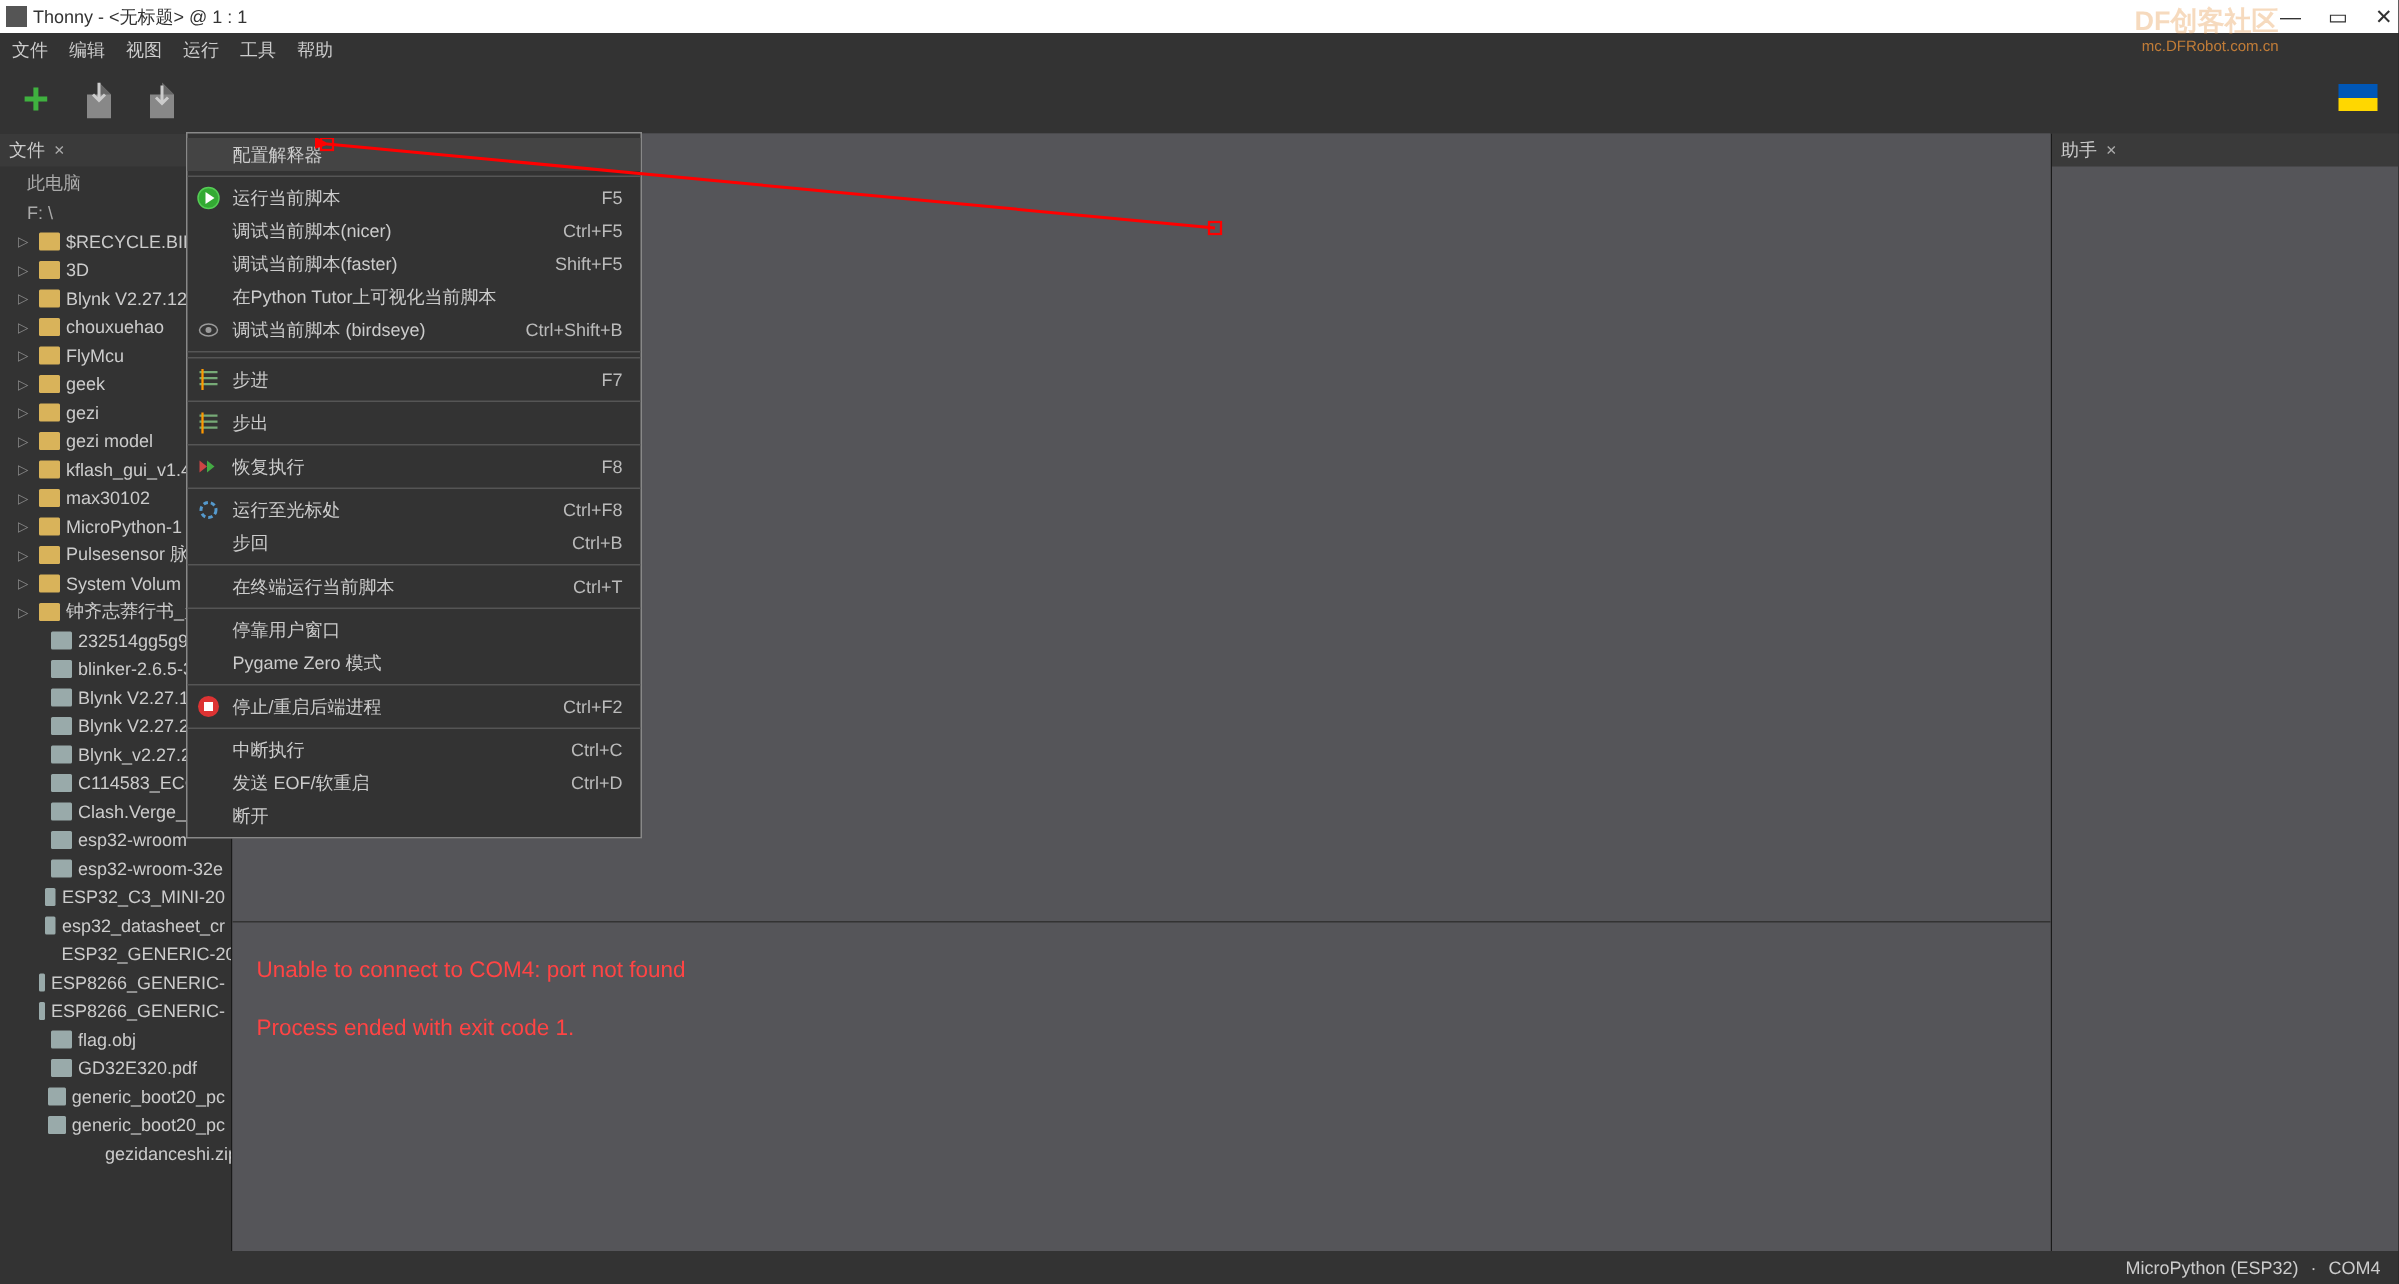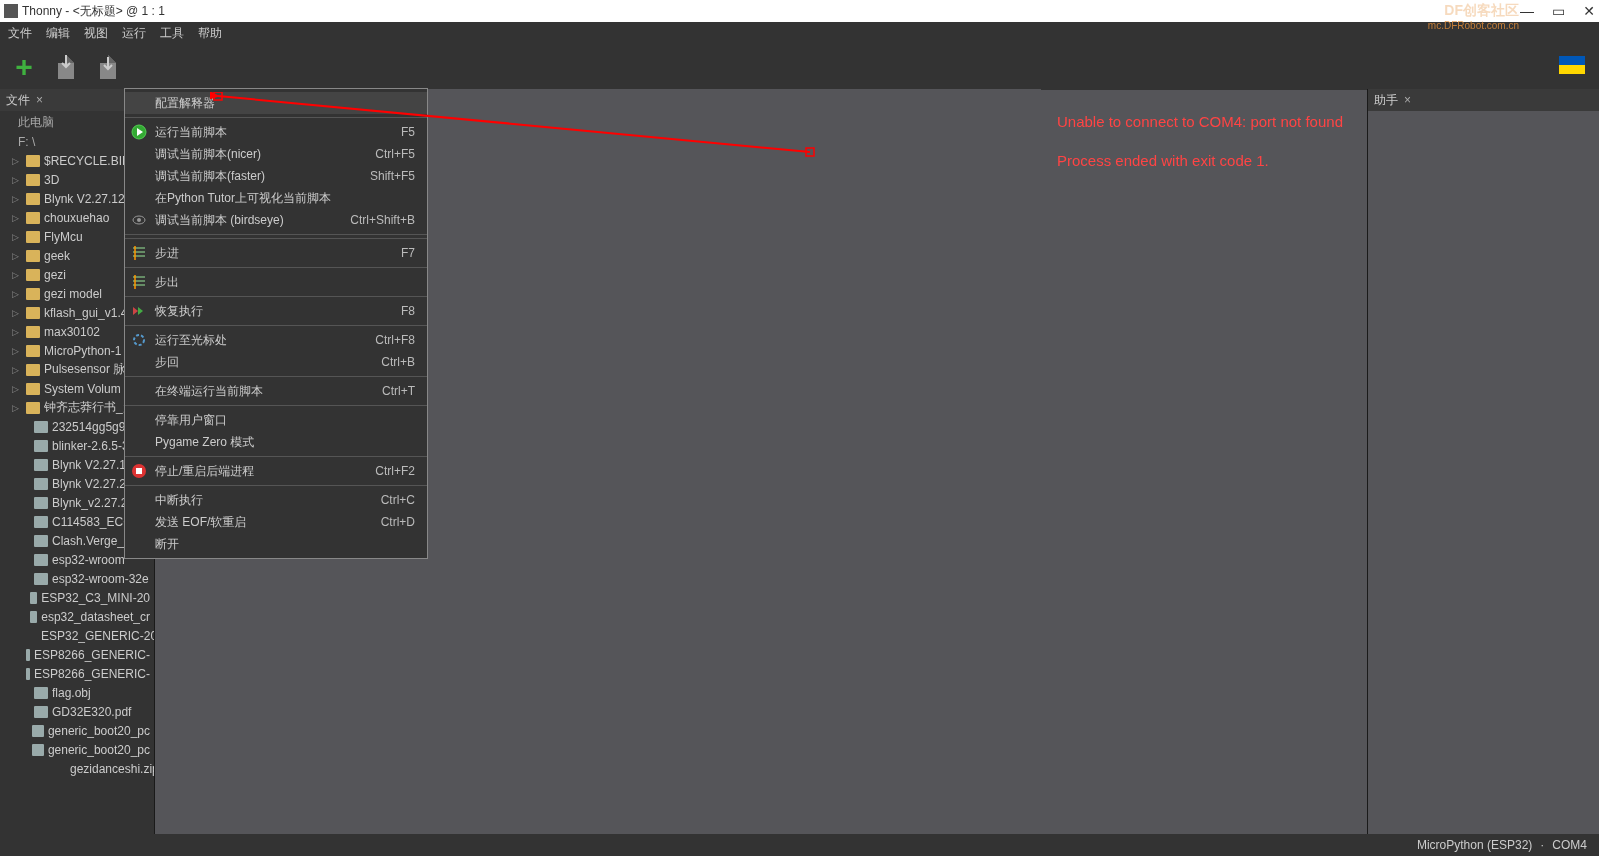--- a/index.html
+++ b/index.html
@@ -7,21 +7,21 @@
 
 
 .titlebar { height: 22px; background: #ffffff; display: flex; align-items: center; justify-content: space-between; color: #333; font-size: 12px; padding: 0 4px; }
 .titlebar .left { display: flex; align-items: center; gap: 4px; }
 .titlebar .logo { width: 14px; height: 14px; background: #555; display: inline-block; }
 .window-controls { display: flex; gap: 18px; font-size: 14px; color: #333; }
 .window-controls span { cursor: pointer; }
 
 
 .watermark { position: absolute; top: 2px; right: 80px; color: #e58f39; font-size: 10px; opacity: 0.8; z-index: 1; text-align: right; }
-.watermark .wm-main { font-size: 14px; font-weight: bold; opacity: 0.4; }
+.watermark .wm-main { font-size: 18px; font-weight: bold; opacity: 0.4; }
 
 
 .menubar { height: 22px; background: #333; display: flex; align-items: center; padding: 0 8px; gap: 14px; color: #ccc; }
 .menubar span { cursor: pointer; }
 
 
 .toolbar { height: 45px; background: #333; display: flex; align-items: center; padding: 0 10px; gap: 14px; position: relative; }
 .toolbar .flag { position: absolute; right: 14px; top: 12px; width: 26px; height: 18px; background: linear-gradient(to bottom, #0057b7 50%, #ffd700 50%); }
 .tool-icon { width: 28px; height: 28px; display: flex; align-items: center; justify-content: center; cursor: pointer; }
 .tool-plus { color: #3fb13f; font-size: 30px; font-weight: bold; }
@@ -36,21 +36,21 @@
 .panel-tab .close-x { margin-left: 2px; color: #aaa; cursor: pointer; }
 .file-tree { flex: 1; overflow: hidden; padding: 2px 0; }
 .tree-row { display: flex; align-items: center; height: 19px; padding: 0 4px; gap: 4px; white-space: nowrap; overflow: hidden; cursor: pointer; color: #ccc; font-size: 12px; }
 .tree-row.root { color: #aaa; }
 .tree-arrow { width: 10px; color: #888; font-size: 9px; display: inline-block; }
 .tree-icon { width: 14px; height: 12px; display: inline-block; }
 .folder-icon { background: #d9b35a; border-radius: 1px; }
 .file-icon { background: #9aa; border-radius: 1px; }
 
 
-.editor-area { flex: 1; background: #555559; position: relative; display: flex; flex-direction: row; }
+.editor-area { flex: 1; background: #555559; position: relative; display: flex; flex-direction: column; }
 .editor-body { flex: 1; background: #555559; }
 .shell-area { height: 220px; background: #555559; border-top: 1px solid #333; padding: 18px 24px 12px 16px; font-family: Consolas, monospace; font-size: 15px; color: #f44; line-height: 1.8; }
 
 
 .assistant { width: 232px; background: #555559; border-left: 1px solid #1a1a1a; display: flex; flex-direction: column; }
 
 
 .dropdown { position: absolute; left: 124px; top: 88px; width: 304px; background: #333; border: 1px solid #888; color: #ccc; z-index: 100; padding: 3px 0; }
 .dd-item { display: flex; align-items: center; height: 22px; padding: 0 12px 0 4px; gap: 6px; cursor: pointer; font-size: 12px; }
 .dd-item.highlight { background: #444; }

